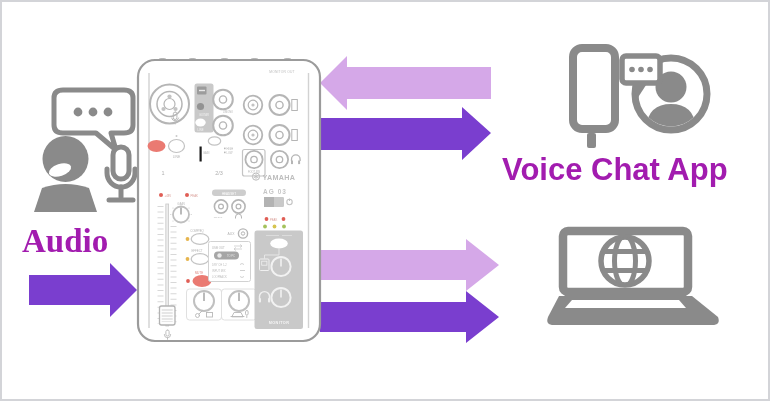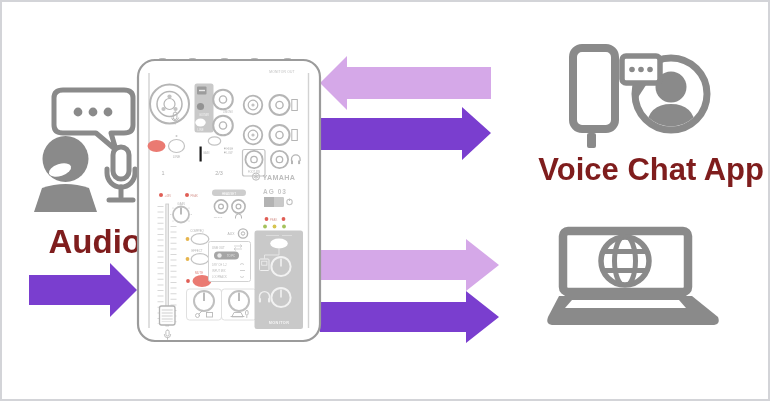--- a/index.html
+++ b/index.html
@@ -2,22 +2,22 @@
 <html><head>
 <meta charset="utf-8">
 <style>
   html,body { margin:0; padding:0; background:#fff; }
   .canvas {
     position:relative; width:770px; height:401px; box-sizing:border-box;
     background:#ffffff; border:2px solid #d3d4d8;
     font-family:"Liberation Sans", sans-serif; overflow:hidden;
   }
   .abs { position:absolute; }
-  .big-label { position:absolute; font-weight:700; color:#7f1d1d; text-align:right; white-space:nowrap; }
-  .label-audio     { left:20px;  top:221px; width:120px; font-size:33px; }
+  .big-label { position:absolute; font-weight:700; color:#a21caf; text-align:left; white-space:nowrap; }
+  .label-audio     { left:20px;  top:221px; width:120px; font-size:33px;font-family:Liberation Serif, serif; }
   .label-voicechat { left:500px; top:150px; width:262px; font-size:31px; }
   .label-streaming { left:538px; top:336px; width:186px; font-size:31px; }
   svg text { font-family:"Liberation Sans", sans-serif; }
   .gstroke { stroke:#8a8a8a; }
   .gfill   { fill:#8a8a8a; }
 </style>
 </head>
 <body>
 
 <div class="canvas">

